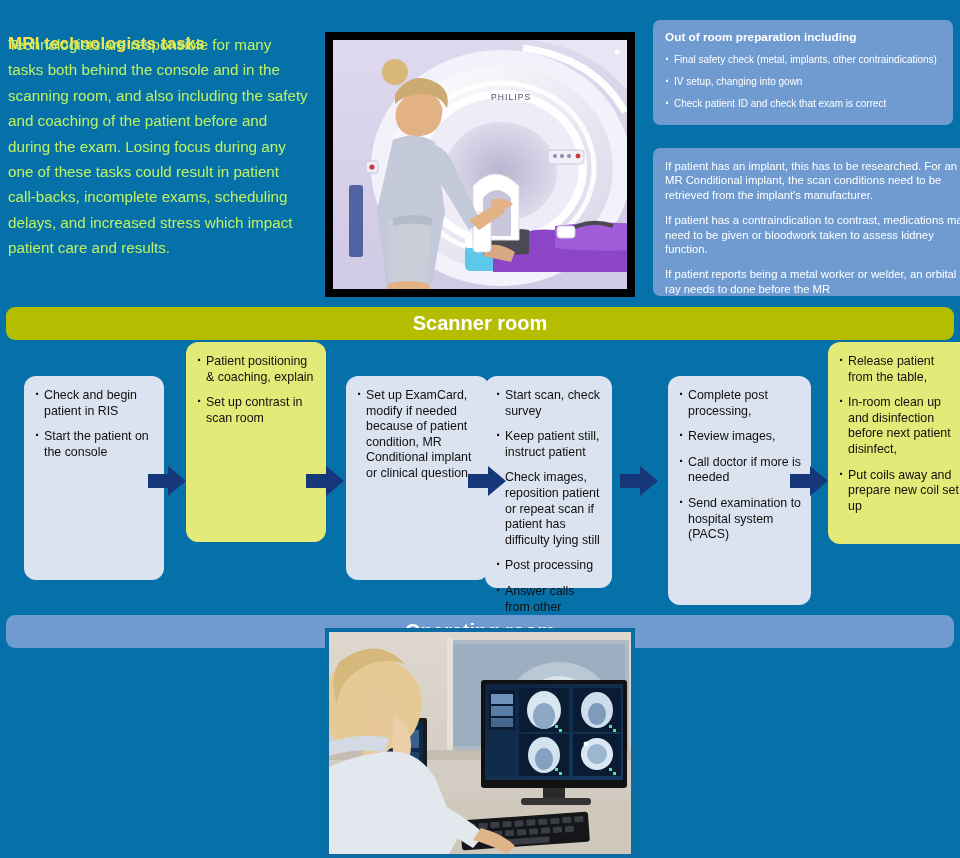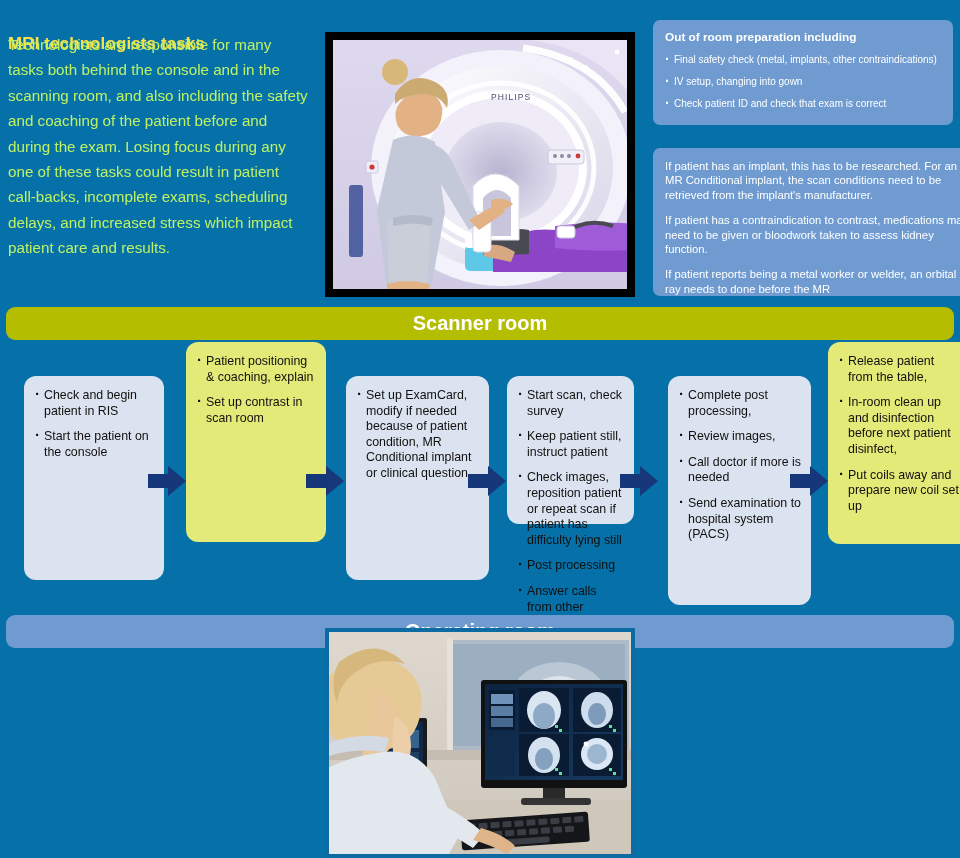--- a/index.html
+++ b/index.html
@@ -267,21 +267,21 @@
 
   <div class="flow-box yellow" style="left:168px; top:342px; width:140px; height:200px;">
     <div class="flow-bullet">Patient positioning &amp; coaching, explain</div>
     <div class="flow-bullet">Set up contrast in scan room</div>
   </div>
 
   <div class="flow-box light" style="left:328px; top:376px; width:143px; height:204px;">
     <div class="flow-bullet">Set up ExamCard, modify if needed because of patient condition, MR Conditional implant or clinical question</div>
   </div>
 
-  <div class="flow-box light" style="left:489px; top:376px; width:127px; height:148px;">
+  <div class="flow-box light" style="left:467px; top:376px; width:127px; height:212px;">
     <div class="flow-bullet">Start scan, check survey</div>
     <div class="flow-bullet">Keep patient still, instruct patient</div>
     <div class="flow-bullet">Check images, reposition patient or repeat scan if patient has difficulty lying still</div>
     <div class="flow-bullet">Post processing</div>
     <div class="flow-bullet">Answer calls from other patients and doctors</div>
   </div>
 
   <div class="flow-box light" style="left:650px; top:376px; width:143px; height:229px;">
     <div class="flow-bullet">Complete post processing,</div>
     <div class="flow-bullet">Review images,</div>

